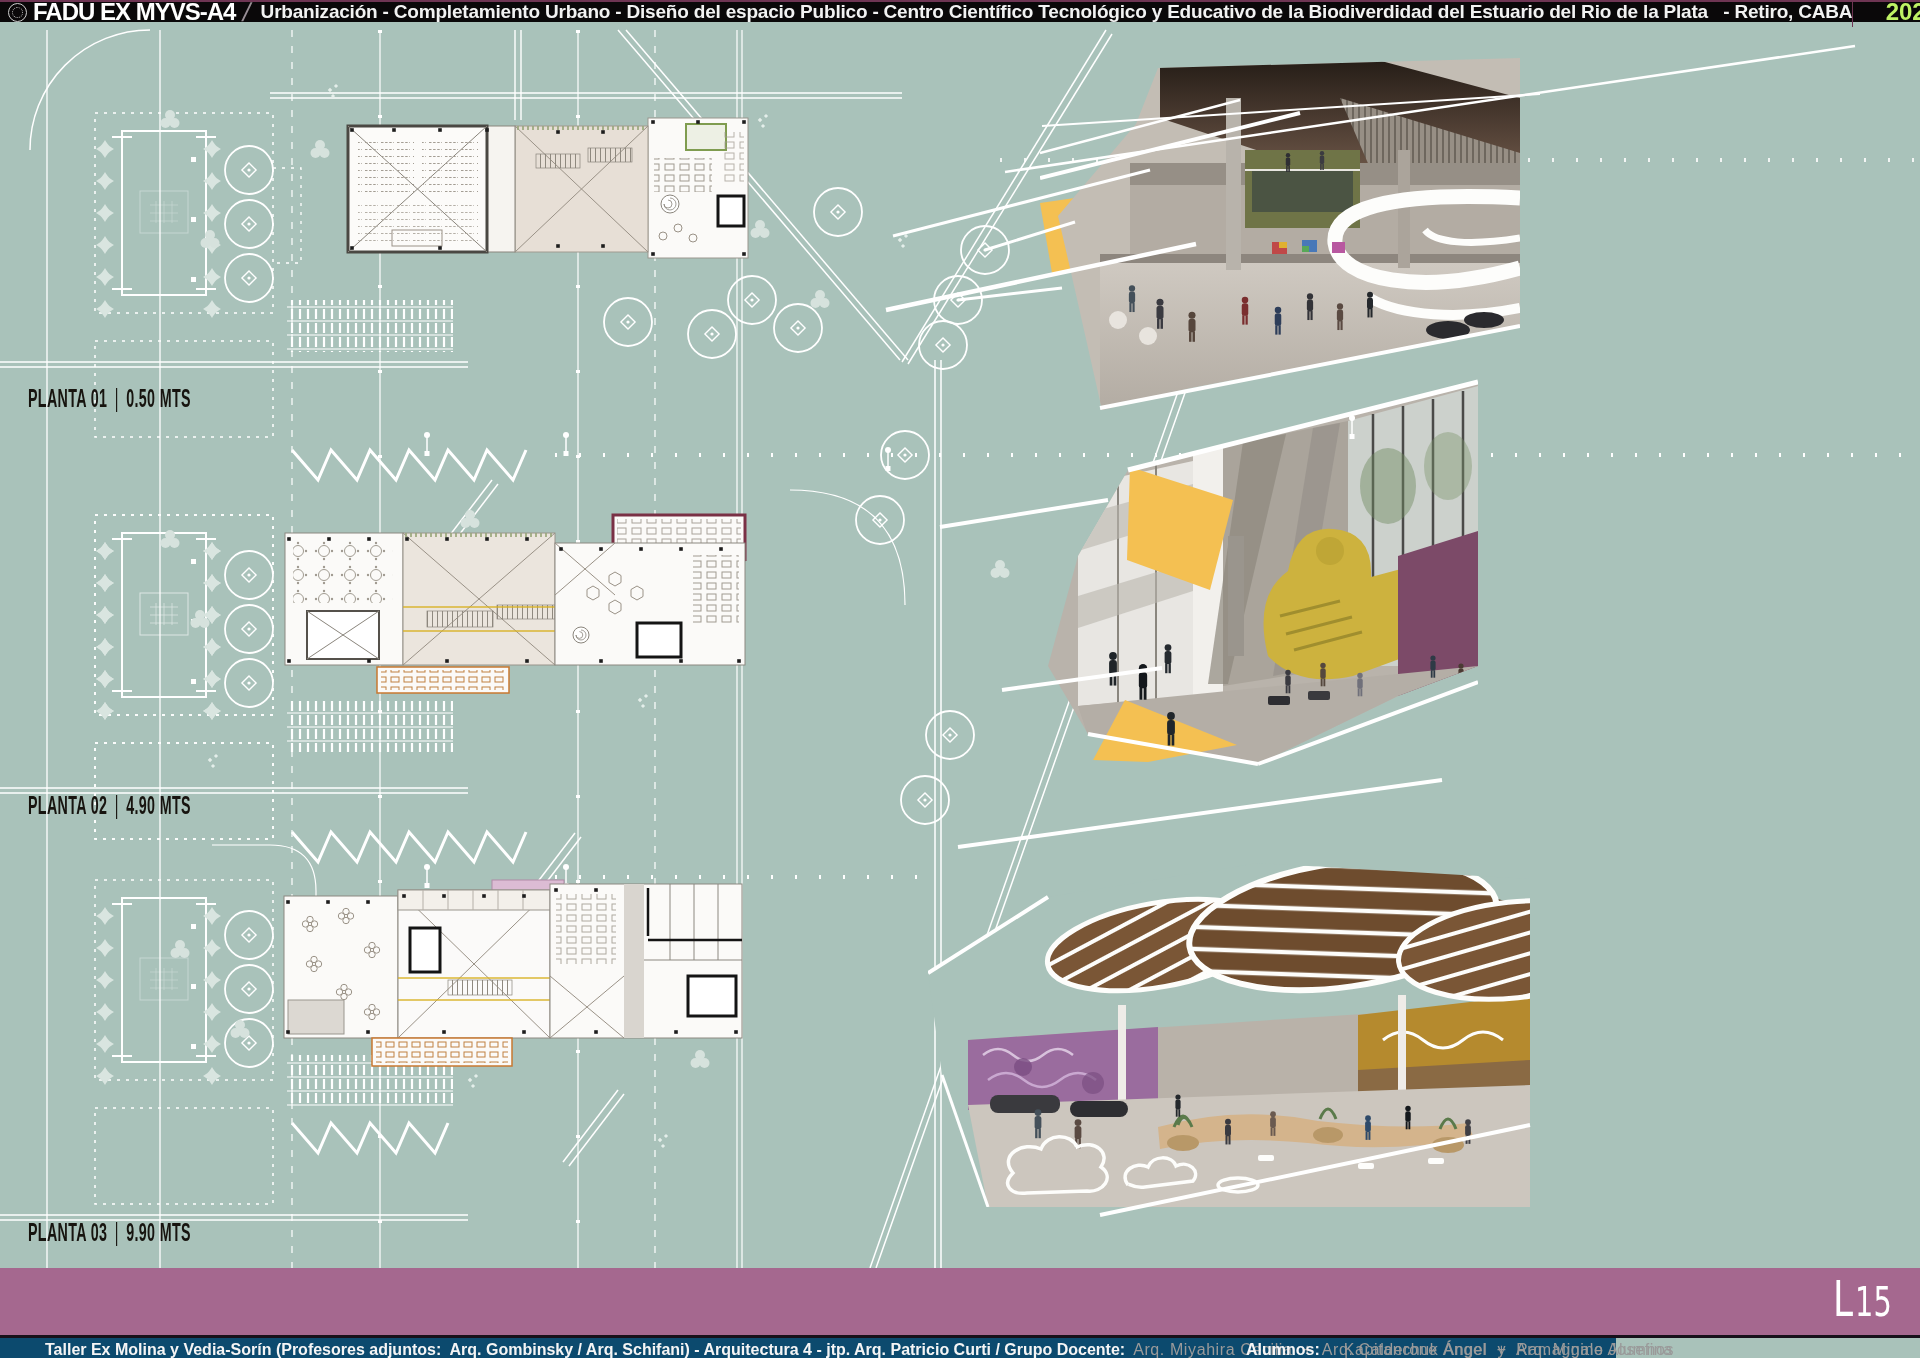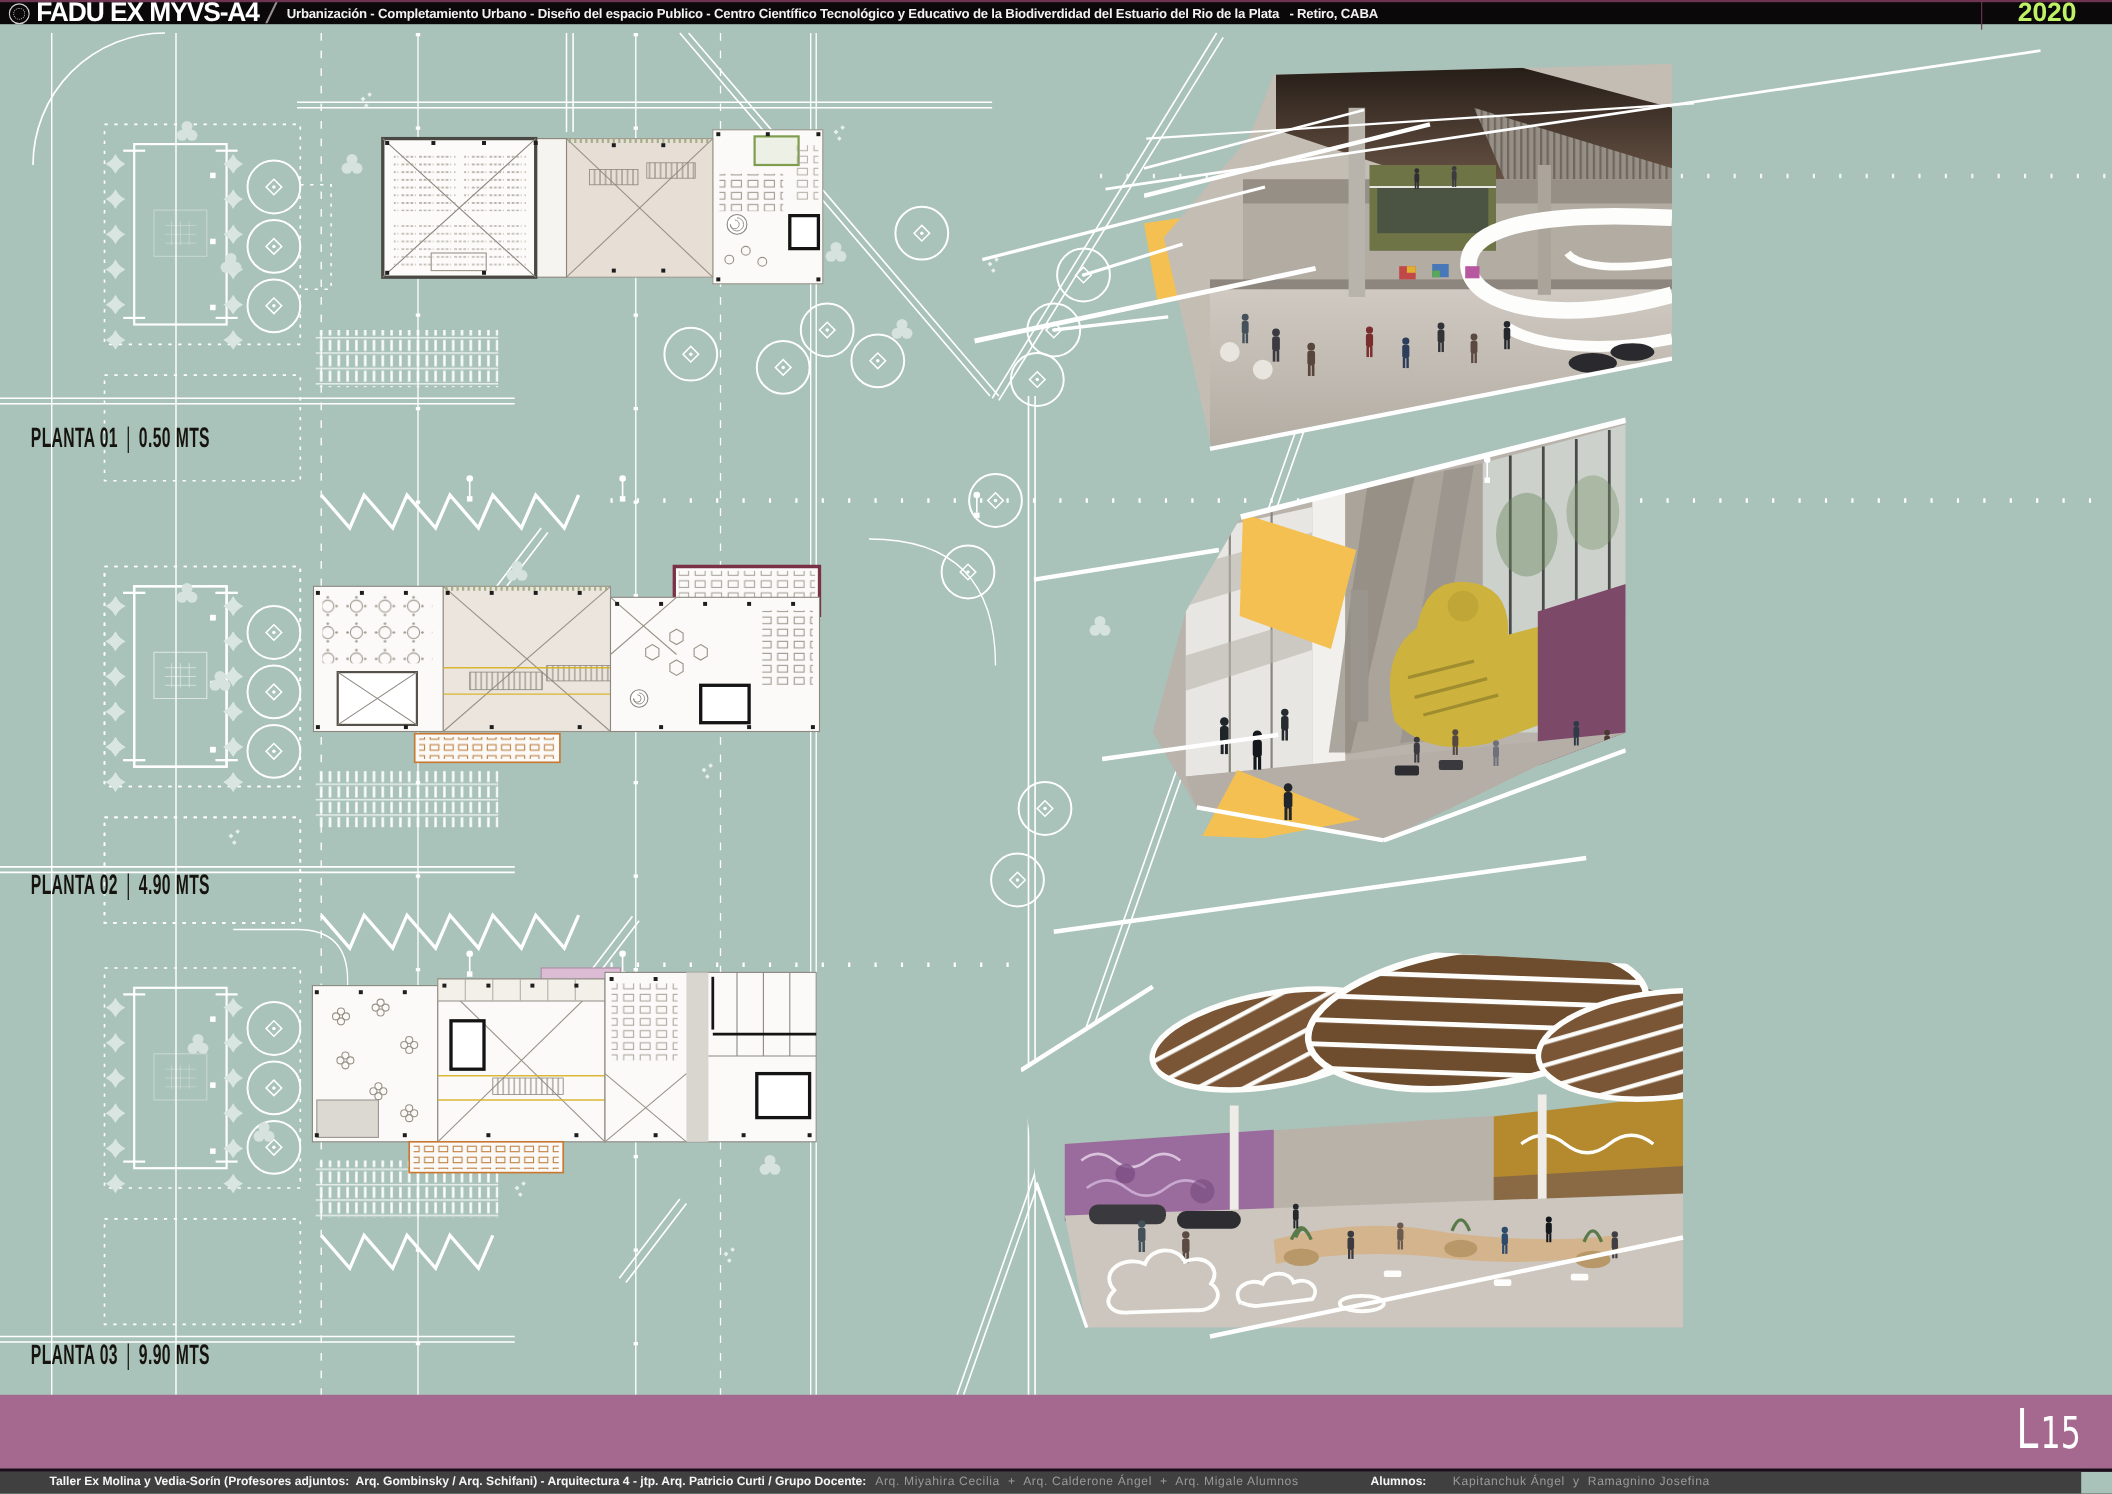--- a/index.html
+++ b/index.html
@@ -8,38 +8,38 @@
   .abs{position:absolute;}
   
   .header{left:0;top:0;width:1920px;height:22px;background:#0a0809;z-index:6;
           border-top:2px solid #6e3553;box-sizing:border-box;display:flex;align-items:center;}
   .brand{display:flex;align-items:center;gap:6px;padding-left:8px;flex:0 0 auto;}
   .brand-text{color:#fff;font-weight:700;font-size:24px;letter-spacing:-1px;transform:scaleY(1.02);}
   .logo{width:19px;height:19px;border-radius:50%;border:1.6px solid #cfcfcf;box-sizing:border-box;
         display:flex;align-items:center;justify-content:center;color:#cfcfcf;font-size:10px;}
   .logo:after{content:"";width:9px;height:9px;border-radius:50%;border:1px dotted #bdbdbd;}
   .slash{color:#9a8f96;font-size:26px;font-weight:400;margin:0 10px 0 8px;transform:skewX(-12deg);}
-  .subtitle{color:#f2f2f2;font-weight:700;font-size:12px;white-space:pre;letter-spacing:-0.2px;flex:1 1 auto;}
+  .subtitle{color:#f2f2f2;font-weight:700;font-size:19px;white-space:pre;letter-spacing:-0.2px;flex:1 1 auto;}
   .yearbox{flex:0 0 auto;border-left:1.5px solid #6e3553;height:30px;display:flex;align-items:center;
            justify-content:center;width:118px;color:#bef264;font-weight:700;font-size:24px;letter-spacing:0;}
   
   .plan-label{position:absolute;z-index:5;display:flex;gap:11px;align-items:baseline;
               font-weight:700;font-size:21px;color:#17140f;letter-spacing:0.5px;
               transform:scale(.68,1.22);transform-origin:left top;white-space:pre;}
   .plan-label .lvl-div{font-weight:400;}
   
   .mauvebar{left:0;top:1268px;width:1920px;height:70px;background:#a5688f;z-index:6;
             border-bottom:3px solid #17101a;box-sizing:border-box;}
   .sheetcode{position:absolute;right:28px;top:9px;color:#fff;font-weight:400;
              font-family:"DejaVu Sans",sans-serif;display:flex;align-items:baseline;
              transform:scaleX(.72);transform-origin:right;}
   .sheetcode .lt{font-size:50px;line-height:44px;}
   .sheetcode .nm{font-size:40px;margin-left:3px;}
-  .footerbar{left:0;top:1338px;width:1892px;height:20px;background:#404040;z-index:6;
-             display:flex;align-items:center;font-size:11px;}
+  .footerbar{left:0;top:1338px;width:1616px;height:20px;background:#0c4a6e;z-index:6;
+             display:flex;align-items:center;font-size:16px;}
   .footerbar .fb-bold{color:#f5f5f5;font-weight:700;white-space:pre;}
   .footerbar .fb-grey{color:#9a9a9a;font-weight:400;white-space:pre;letter-spacing:.6px;}
   .fb-left{position:absolute;left:45px;top:2.5px;display:flex;gap:8px;}
   .fb-right{position:absolute;left:1246px;top:2.5px;display:flex;gap:24px;}
   svg{display:block;}
   .lay-site{left:0;top:0;z-index:1;}
   .lay-render{z-index:2;}
   .lay-overlay{left:0;top:0;z-index:3;pointer-events:none;}
 </style>
 </head>

